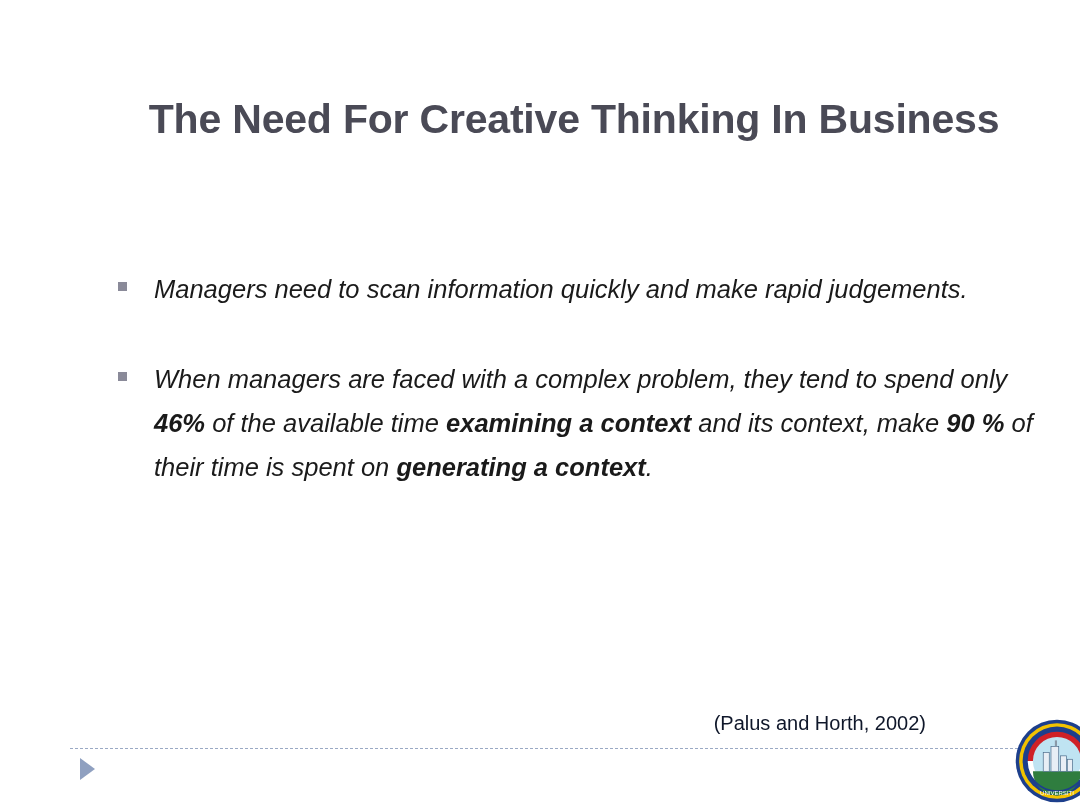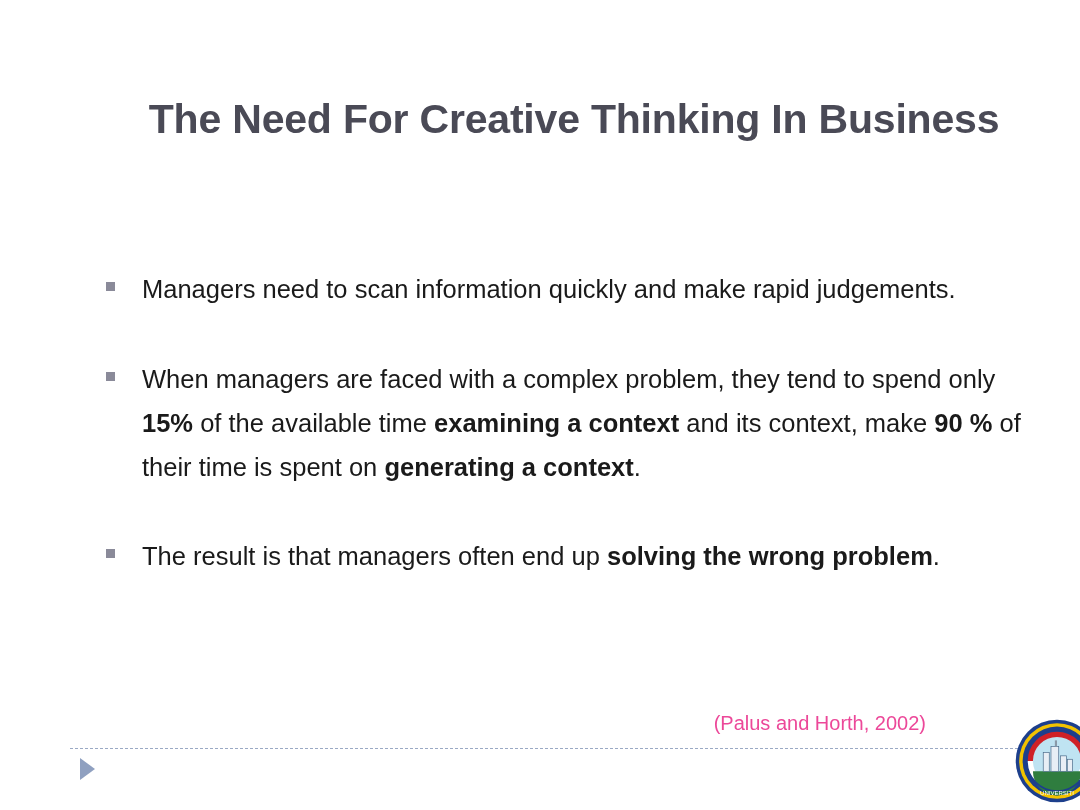--- a/index.html
+++ b/index.html
@@ -28,23 +28,24 @@
     width: 900px;
     text-align: center;
     font-size: 41px;
     font-weight: bold;
     color: #4a4a56;
     line-height: 1.55;
     letter-spacing: -0.2px;
   }
   .body-block {
     position: absolute;
-    left: 72px;
+    left: 84px;
     top: 268px;
     width: 940px;
+    font-style: italic;
   }
   .bullet-row {
     display: flex;
     align-items: flex-start;
     margin-bottom: 46px;
   }
   .bullet-row:last-of-type {
     margin-bottom: 0;
   }
   .bullet-marker {
@@ -64,21 +65,21 @@
   .bullet-text b {
     font-weight: bold;
   }
   .citation {
     position: absolute;
     left: 72px;
     top: 712px;
     width: 820px;
     text-align: right;
     font-size: 20px;
-    color: #ec4899;
+    color: #0f172a;
   }
   .divider {
     position: absolute;
     left: 36px;
     top: 748px;
     width: 1008px;
     border-top: 1px dashed #9aa9c4;
   }
   .nav-arrow {
     position: absolute;
@@ -107,27 +108,23 @@
 
   <div class="body-block">
 
     <div class="bullet-row">
       <span class="bullet-marker"></span>
       <div class="bullet-text"><span>Managers need to scan information quickly and make rapid judgements.</span></div>
     </div>
 
     <div class="bullet-row">
       <span class="bullet-marker"></span>
-      <div class="bullet-text"><span>When managers are faced with a complex problem, they tend to spend only </span><b>15%</b><span> of the available time </span><b>examining a context</b><span> and its context, make </span><b>90 %</b><span> of their time is spent on </span><b>generating a context</b><span>.</span></div>
+      <div class="bullet-text"><span>When managers are faced with a complex problem, they tend to spend only </span><b>46%</b><span> of the available time </span><b>examining a context</b><span> and its context, make </span><b>90 %</b><span> of their time is spent on </span><b>generating a context</b><span>.</span></div>
     </div>
 
-    <div class="bullet-row">
-      <span class="bullet-marker"></span>
-      <div class="bullet-text"><span>The result is that managers often end up </span><b>solving the wrong problem</b><span>.</span></div>
-    </div>
 
   </div>
 
   <div class="citation">(Palus and Horth, 2002)</div>
 
   <div class="divider"></div>
 
   <div class="nav-arrow"></div>
 
   <svg class="logo" viewBox="0 0 100 100">

